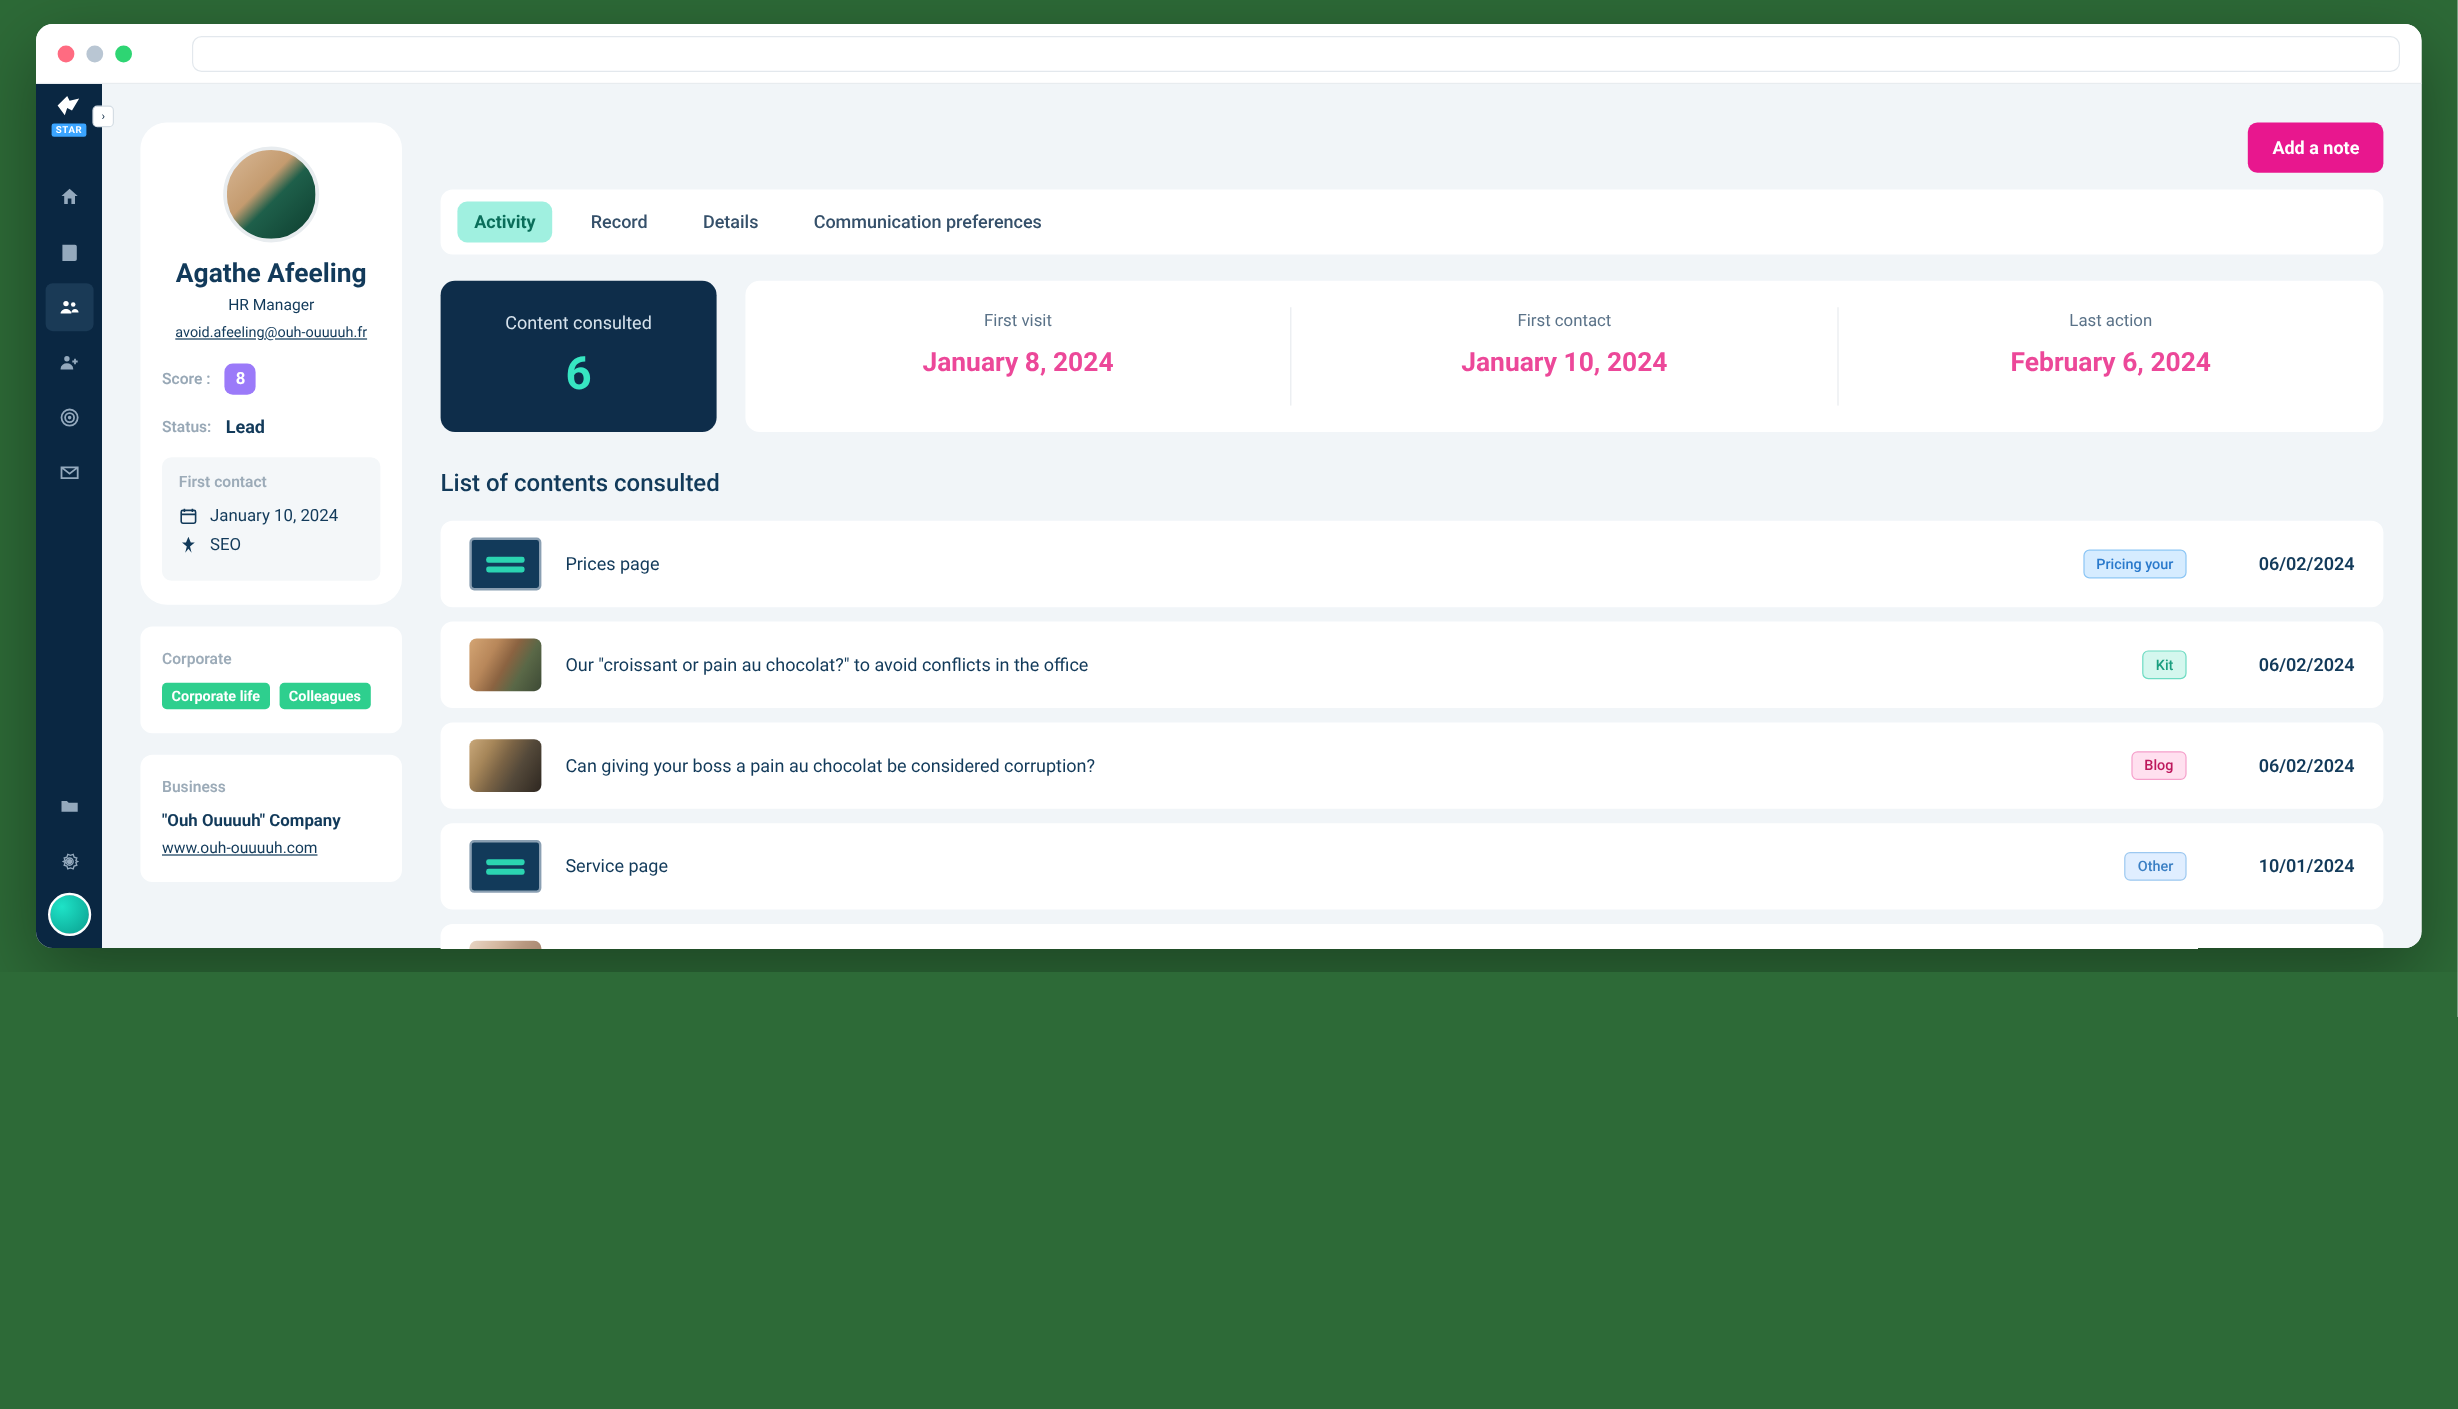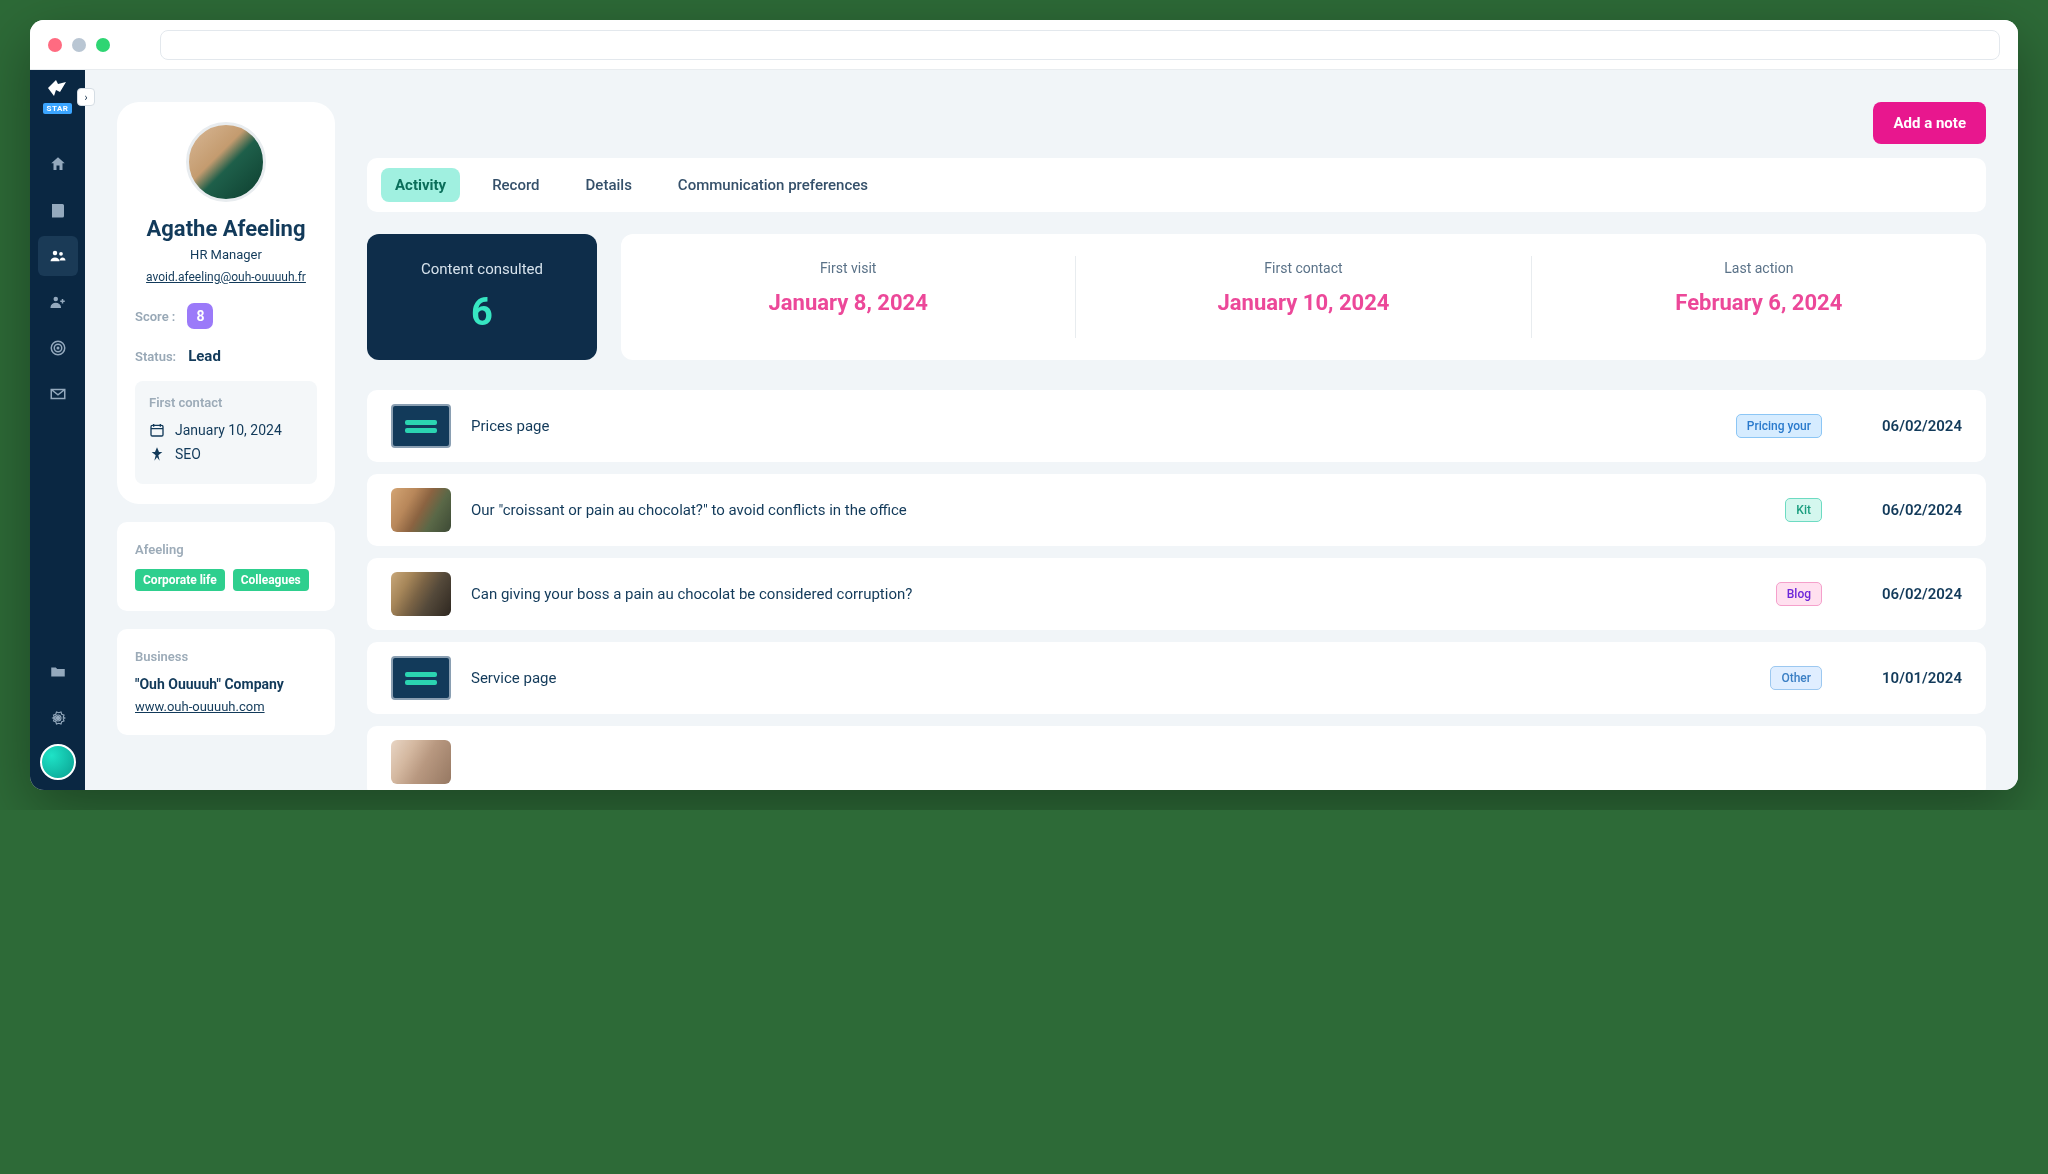--- a/index.html
+++ b/index.html
@@ -63,21 +63,21 @@
 .thumb { width: 60px; height: 44px; border-radius: 6px; flex-shrink: 0; position: relative; overflow: hidden; }
 .thumb.laptop { background: #123a5a; border: 2px solid #8a9fb2; border-radius: 4px; }
 .thumb.laptop::after { content: ''; position: absolute; top: 14px; left: 12px; right: 12px; height: 5px; background: #2bd4b1; border-radius: 2px; box-shadow: 0 8px 0 #2bd4b1; }
 .thumb.photo1 { background: linear-gradient(120deg, #d4a574 0%, #b8875a 30%, #8b6341 50%, #5a6847 70%, #3d4a35 100%); }
 .thumb.photo2 { background: linear-gradient(120deg, #c9a87a 0%, #a68659 25%, #7a6345 45%, #54493a 65%, #2e2720 100%); }
 .thumb.photo3 { background: linear-gradient(120deg, #e8d5c4 0%, #d4b8a0 30%, #b89880 55%, #967862 100%); }
 .item-title { flex: 1; font-size: 15px; color: #123a5a; }
 .item-badge { font-size: 12px; padding: 4px 10px; border-radius: 5px; border: 1px solid; font-weight: 500; }
 .badge-pricing { background: #d6ecff; border-color: #8cc6f5; color: #2a7acc; }
 .badge-kit { background: #d4f7ee; border-color: #6ddbc2; color: #1a9e7f; }
-.badge-blog { background: #ffe0ef; border-color: #f5a0cb; color: #6d28d9; }
+.badge-blog { background: #ffe0ef; border-color: #f5a0cb; color: #be185d; }
 .badge-other { background: #e0eeff; border-color: #9cc8f0; color: #3a7fc4; }
 .item-date { font-size: 15px; color: #123a5a; font-weight: 600; width: 120px; text-align: right; }
 .icon { width: 18px; height: 18px; }
 </style>
 </head>
 <body>
 
 <div class="browser-frame">
   <div class="titlebar">
     <div class="dot red"></div>
@@ -174,21 +174,21 @@
             <div class="sub-box-row">
               <svg width="16" height="16" viewBox="0 0 24 24" fill="#123a5a">
                   <path d="M12 2l3 7h5l-6 5 2 8-4-5-4 5 2-8-6-5h5z"></path>
                 </svg>
               <span>SEO</span>
             </div>
           </div>
         </div>
 
         <div class="card">
-          <div class="section-title">Afeeling</div>
+          <div class="section-title">Corporate</div>
           <div class="tag-row" id="interest-tags">
               <span class="interest-tag">Corporate life</span>
               <span class="interest-tag">Colleagues</span>
             </div>
         </div>
 
         <div class="card">
           <div class="section-title">Business</div>
           <div class="biz-name">"Ouh Ouuuuh" Company</div>
           <a class="biz-link">www.ouh-ouuuuh.com</a>
@@ -221,20 +221,21 @@
                 <div class="stat-cell-label">First contact</div>
                 <div class="stat-cell-val">January 10, 2024</div>
               </div>
               <div class="stat-cell">
                 <div class="stat-cell-label">Last action</div>
                 <div class="stat-cell-val">February 6, 2024</div>
               </div>
             </div>
         </div>
 
+        <div class="list-heading">List of contents consulted</div>
         <div class="content-list" id="content-list">
             <div class="content-item">
               <div class="thumb laptop"></div>
               <div class="item-title">Prices page</div>
               <span class="item-badge badge-pricing">Pricing your</span>
               <div class="item-date">06/02/2024</div>
             </div>
             <div class="content-item">
               <div class="thumb photo1"></div>
               <div class="item-title">Our "croissant or pain au chocolat?" to avoid conflicts in the office</div>

